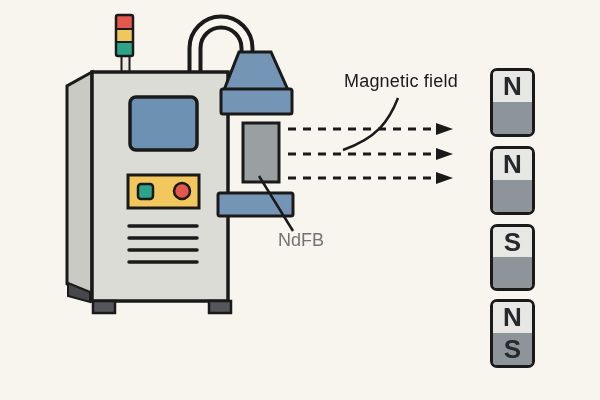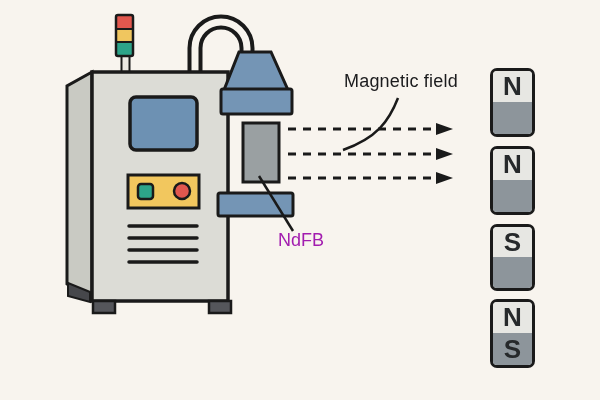--- a/index.html
+++ b/index.html
@@ -10,21 +10,21 @@
 
   
   .ol{stroke:#1a1a1a;}
   .nofill{fill:none;}
   .tube-core{stroke:#f8f4ee;fill:none;}
 
   
   .field-label{position:absolute;left:344px;top:71px;width:140px;
     font-size:18px;font-weight:500;letter-spacing:.2px;color:#1b1b1d;}
   .part-label{position:absolute;left:260px;top:230px;width:82px;
-    font-size:18px;font-weight:500;line-height:21px;text-align:center;color:#a21caf;}
+    font-size:18px;font-weight:500;line-height:21px;text-align:center;color:#737373;}
 
   
   .out-magnet{position:absolute;left:490px;width:45px;box-sizing:border-box;
     border:3px solid #1a1a1a;border-radius:7px;overflow:hidden;background:#e7e7e3;}
   .pole-top{height:49%;background:#e7e7e3;display:flex;align-items:center;justify-content:center;}
   .pole-bottom{height:51%;background:#8d959b;display:flex;align-items:center;justify-content:center;}
   .pole-letter{font-size:26px;font-weight:700;color:#26292b;line-height:1;}
   .m1{top:68px;height:69px;} .m2{top:146px;height:69px;}
   .m3{top:224px;height:67px;} .m4{top:299px;height:69px;}
 </style>

